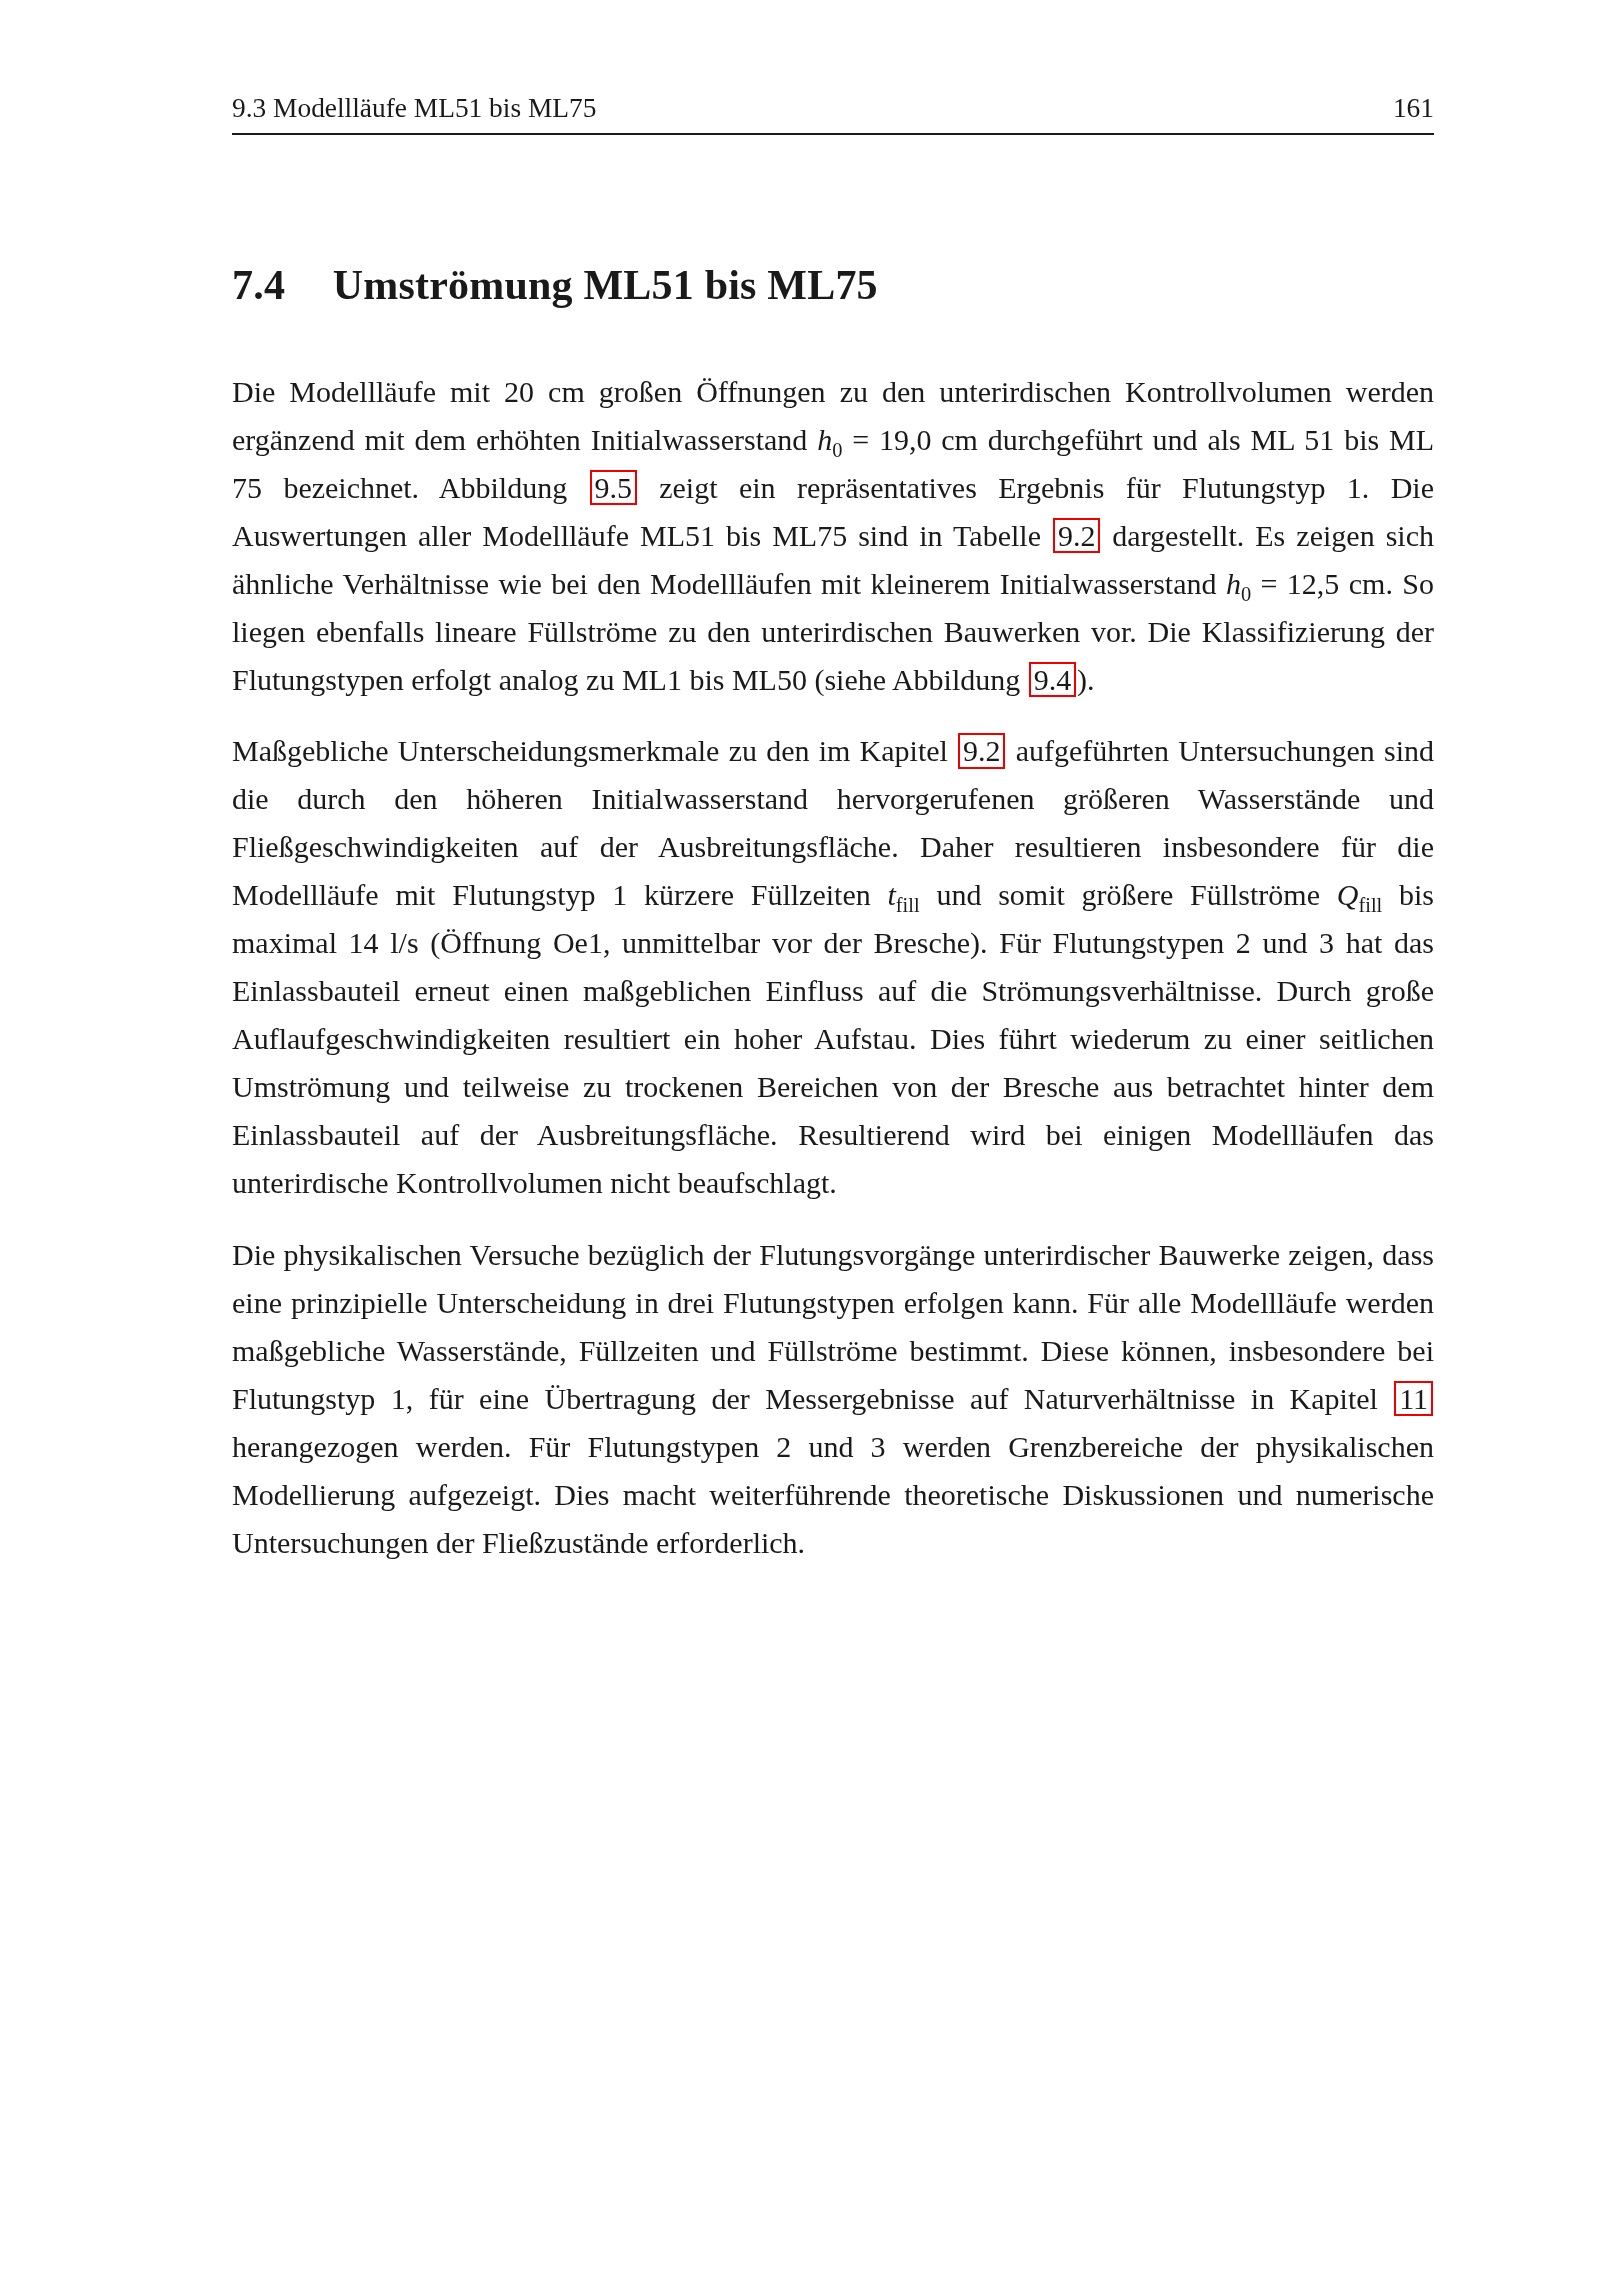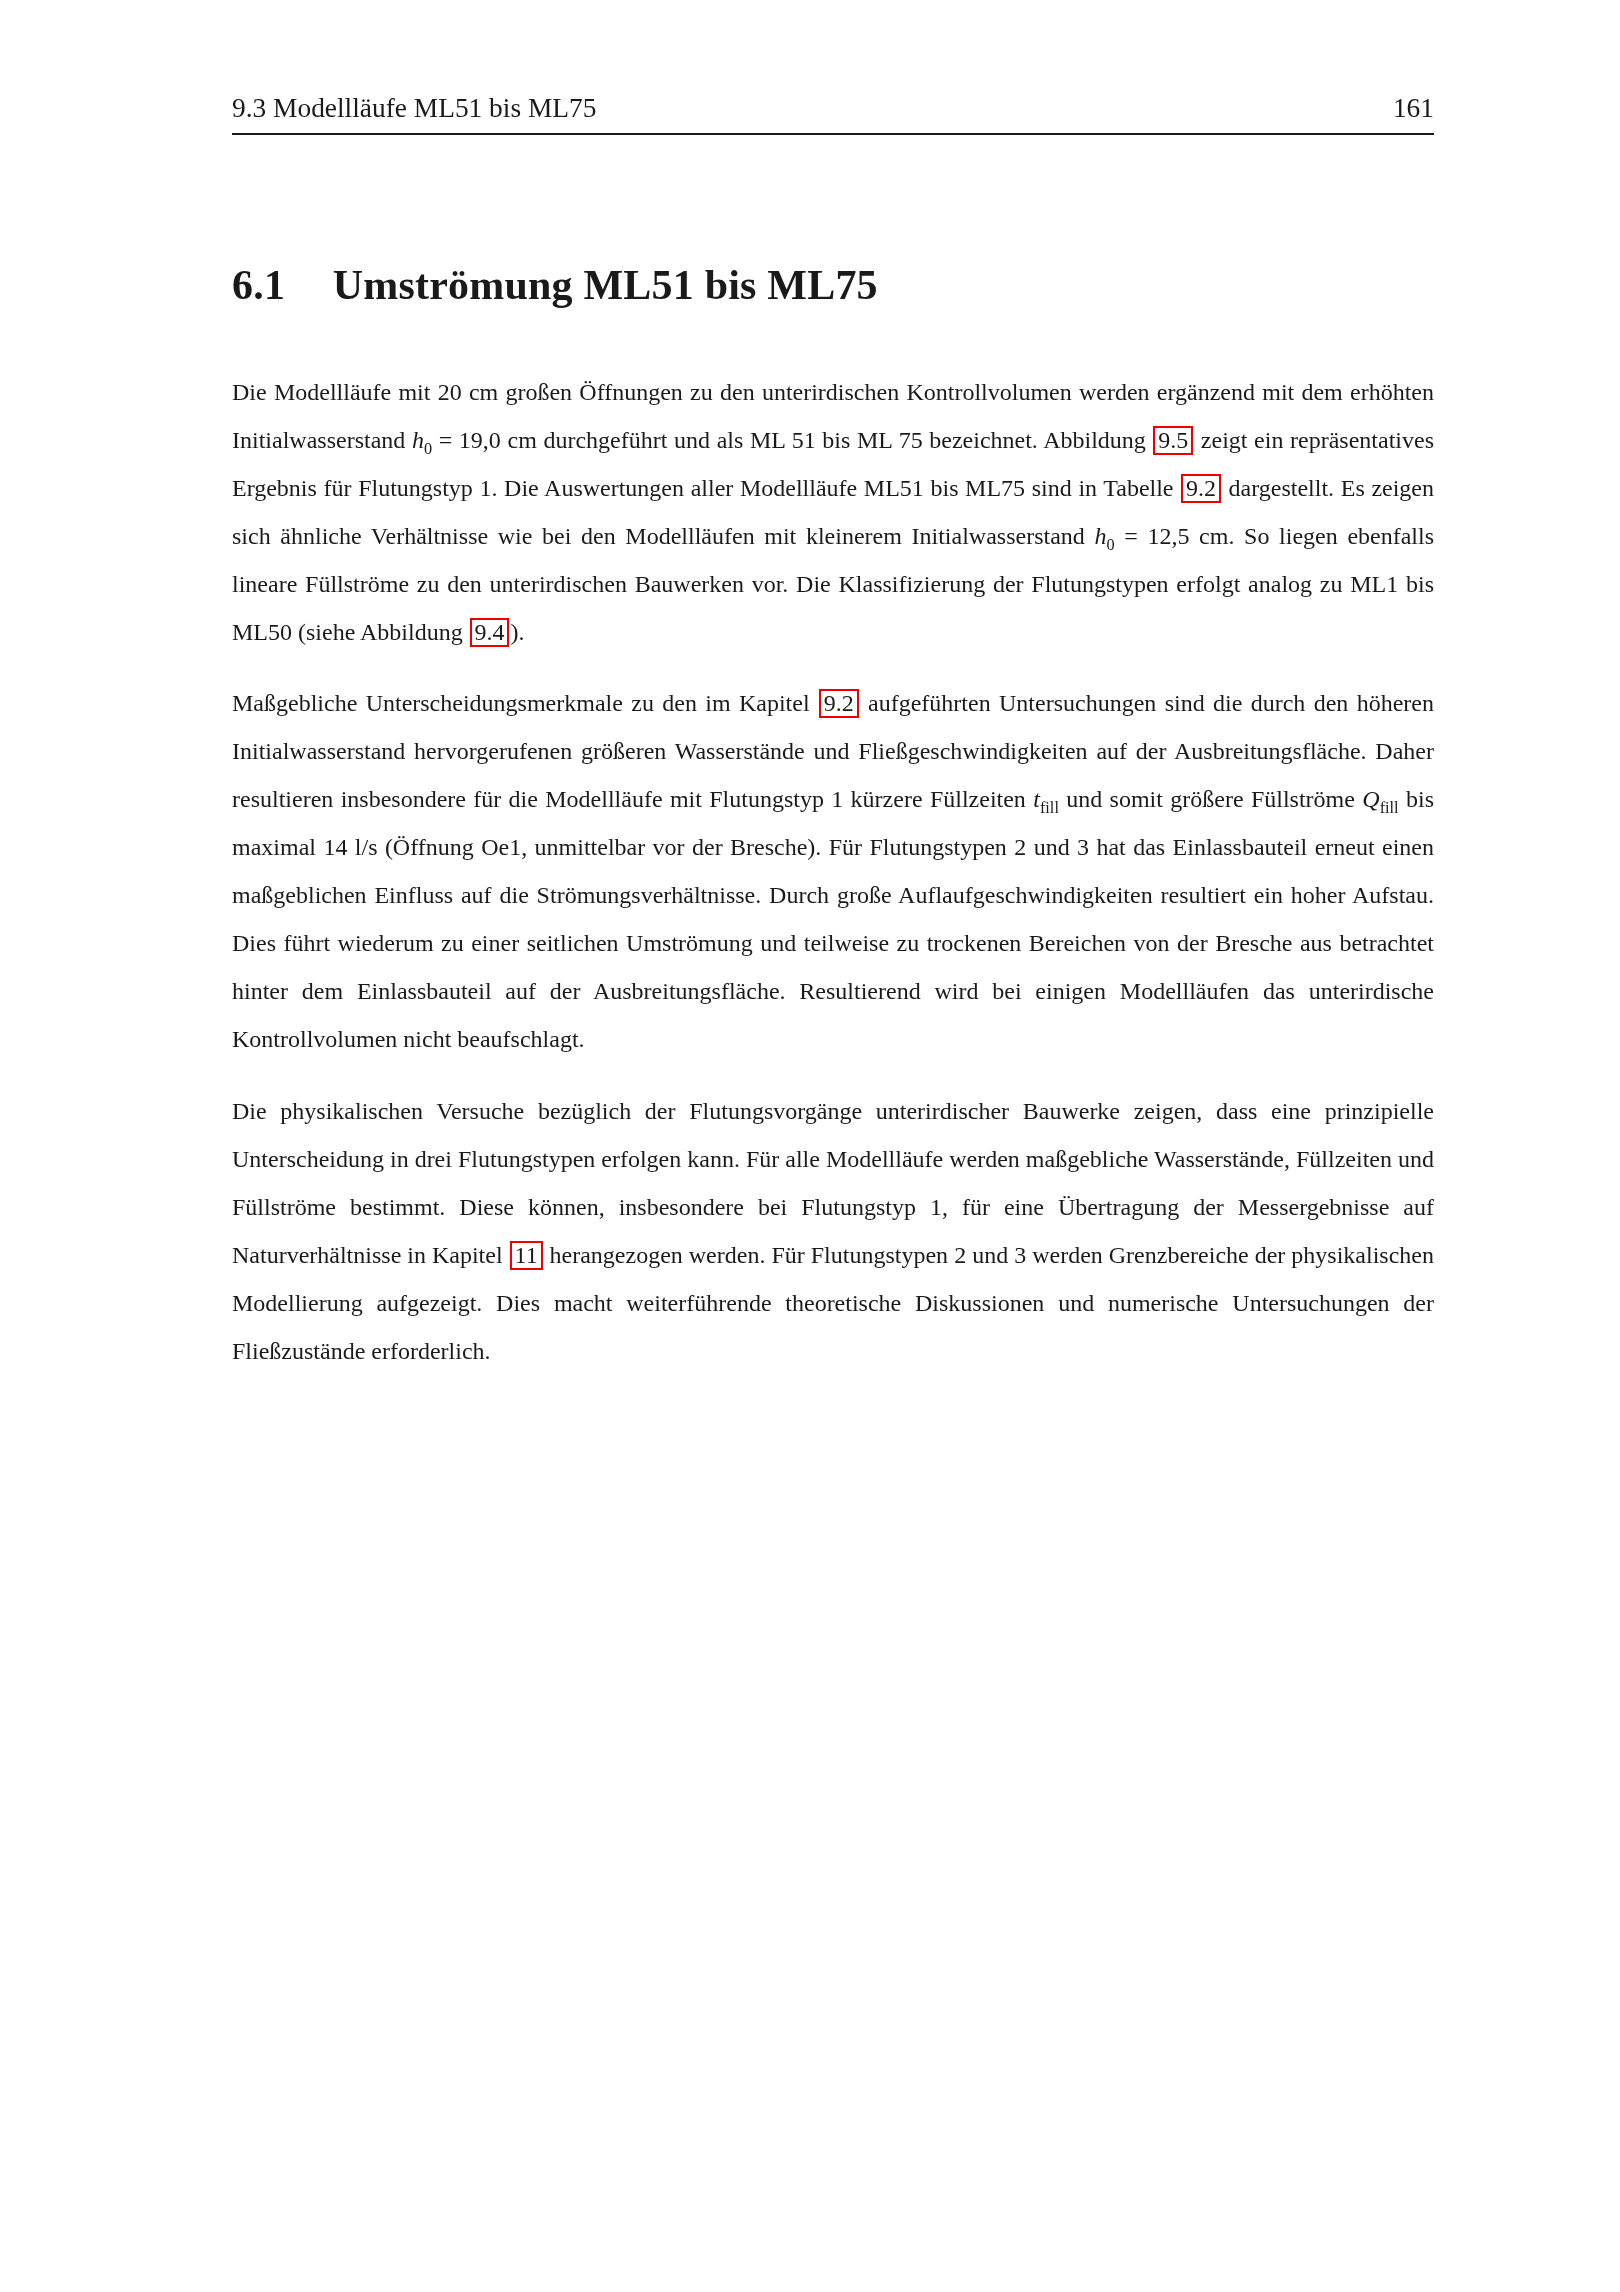--- a/index.html
+++ b/index.html
@@ -43,21 +43,21 @@
   .sec-heading.second {
     margin-top: 98px;
   }
   .sec-num {
     display: inline-block;
     margin-right: 37px;
   }
   
   .body-par {
     margin: 0 0 23.5px 0;
-    font-size: 24px;
+    font-size: 30px;
     line-height: 48px;
     text-align: justify;
     text-justify: inter-word;
   }
   
   .ref-box {
     display: inline-block;
     border: 2px solid var(--ref-color, #ee0000);
     padding: 0 2.9px;
     margin: 0 1px;
@@ -84,21 +84,21 @@
 
   <header class="running-head">
     <span>9.3 Modellläufe ML51 bis ML75</span>
     <span>161</span>
   </header>
 
   <main>
 
     <section>
       <h2 class="sec-heading">
-        <span class="sec-num">6.1</span>
+        <span class="sec-num">7.4</span>
         <span class="sec-title">Umströmung ML51 bis ML75</span>
       </h2>
       <p class="body-par">Die Modellläufe mit 20 cm großen Öffnungen zu den unterirdischen Kontrollvolumen werden ergänzend mit dem erhöhten Initialwasserstand <span class="math-var"><i>h</i><sub>0</sub></span> = 19,0 cm durchgeführt und als ML 51 bis ML 75 bezeichnet. Abbildung <span class="ref-box">9.5</span> zeigt ein repräsentatives Ergebnis für Flutungstyp 1. Die Auswertungen aller Modellläufe ML51 bis ML75 sind in Tabelle <span class="ref-box">9.2</span> dargestellt. Es zeigen sich ähnliche Verhältnisse wie bei den Modellläufen mit kleinerem Initialwasserstand <span class="math-var"><i>h</i><sub>0</sub></span> = 12,5 cm. So liegen ebenfalls lineare Füllströme zu den unterirdischen Bauwerken vor. Die Klassifizierung der Flutungstypen erfolgt analog zu ML1 bis ML50 (siehe Abbildung <span class="ref-box">9.4</span>).</p>
       <p class="body-par">Maßgebliche Unterscheidungsmerkmale zu den im Kapitel <span class="ref-box">9.2</span> aufgeführten Untersuchungen sind die durch den höheren Initialwasserstand hervorgerufenen größeren Wasserstände und Fließgeschwindigkeiten auf der Ausbreitungsfläche. Daher resultieren insbesondere für die Modellläufe mit Flutungstyp 1 kürzere Füllzeiten <span class="math-var"><i>t</i><sub class="it">fill</sub></span> und somit größere Füllströme <span class="math-var"><i>Q</i><sub class="it">fill</sub></span> bis maximal 14 l/s (Öffnung Oe1, unmittelbar vor der Bresche). Für Flutungstypen 2 und 3 hat das Einlassbauteil erneut einen maßgeblichen Einfluss auf die Strömungsverhältnisse. Durch große Auflaufgeschwindigkeiten resultiert ein hoher Aufstau. Dies führt wiederum zu einer seitlichen Umströmung und teilweise zu trockenen Bereichen von der Bresche aus betrachtet hinter dem Einlassbauteil auf der Ausbreitungsfläche. Resultierend wird bei einigen Modellläufen das unterirdische Kontrollvolumen nicht beaufschlagt.</p>
     </section>
 
     <section>
       <p class="body-par">Die physikalischen Versuche bezüglich der Flutungsvorgänge unterirdischer Bauwerke zeigen, dass eine prinzipielle Unterscheidung in drei Flutungstypen erfolgen kann. Für alle Modellläufe werden maßgebliche Wasserstände, Füllzeiten und Füllströme bestimmt. Diese können, insbesondere bei Flutungstyp 1, für eine Übertragung der Messergebnisse auf Naturverhältnisse in Kapitel <span class="ref-box">11</span> herangezogen werden. Für Flutungstypen 2 und 3 werden Grenzbereiche der physikalischen Modellierung aufgezeigt. Dies macht weiterführende theoretische Diskussionen und numerische Untersuchungen der Fließzustände erforderlich.</p>
     </section>
 

